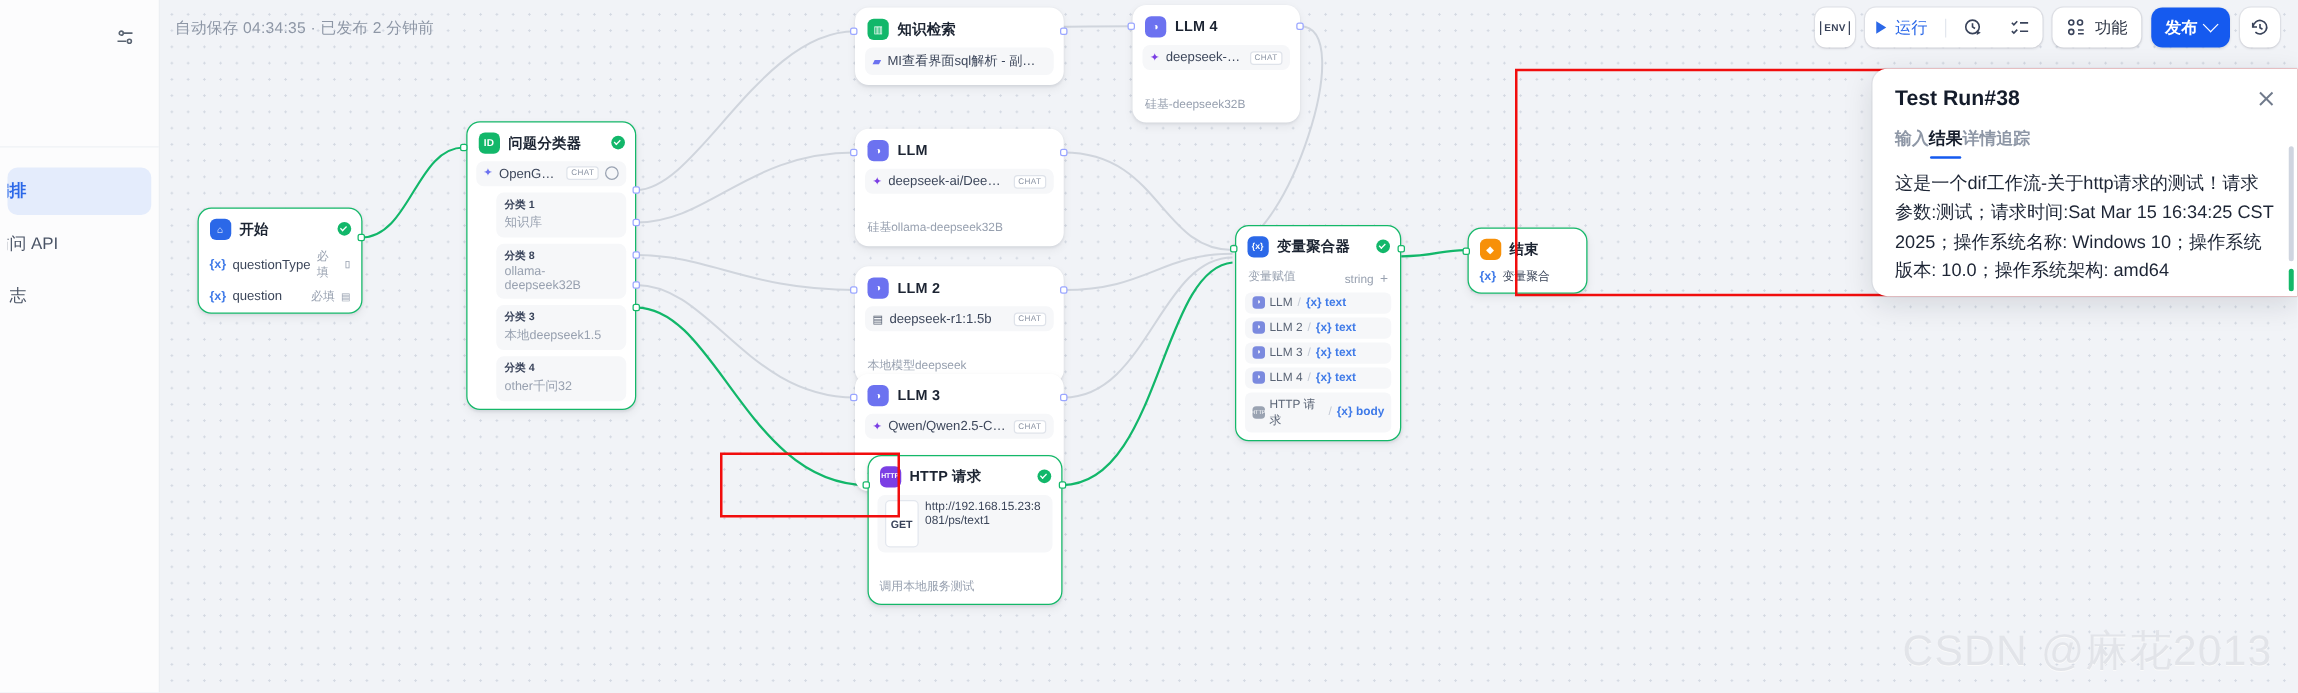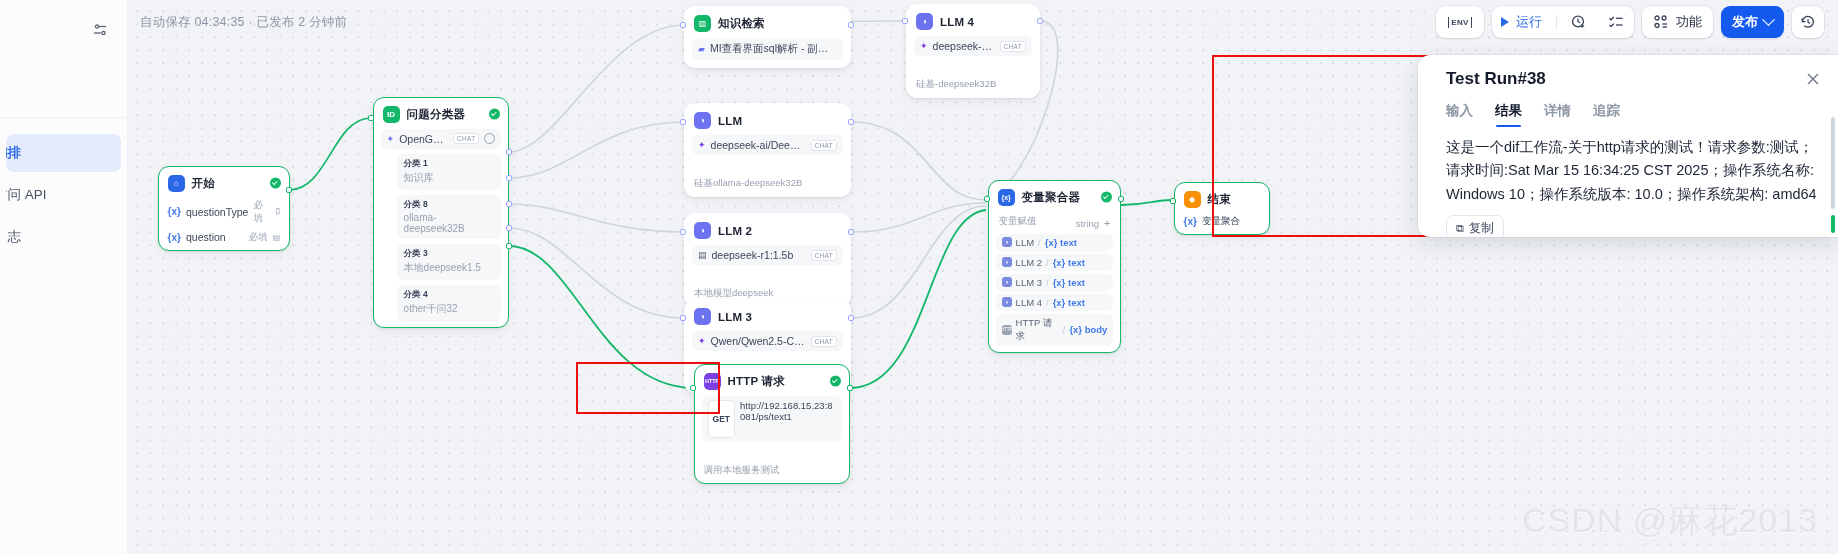--- a/index.html
+++ b/index.html
@@ -43,21 +43,21 @@
   
   .toolbar {
     position: absolute; right: 14px; top: 6px; height: 32px;
     display: flex; align-items: center; gap: 8px; z-index: 25;
   }
   .tb-box {
     height: 32px; background: #fff; border-radius: 9px;
     box-shadow: 0 1px 2px rgba(16,24,40,.10), 0 0 0 1px rgba(16,24,40,.05);
     display: flex; align-items: center;
   }
-  .tb-env { width: 48px; justify-content: center; }
+  .tb-env { width: 32px; justify-content: center; }
   .env-glyph {
     font-size: 8px; font-weight: 700; letter-spacing: .3px;
     border-left: 1.6px solid #39435a; border-right: 1.6px solid #39435a;
     padding: 1px 2px; color: #39435a;
   }
   .tb-run { padding: 0 10px 0 9px; gap: 7px; }
   .run-label { font-size: 13px; color: #2b68e8; font-weight: 500; }
   .tri { width: 0; height: 0; border-left: 8px solid #2b68e8; border-top: 5px solid transparent; border-bottom: 5px solid transparent; }
   .tb-div { width: 1px; height: 15px; background: #e3e7ee; margin: 0 7px; }
   .ic { width: 16px; height: 16px; color: #39435a; display: inline-block; }
@@ -130,28 +130,28 @@
   .port { position: absolute; width: 6px; height: 6px; background: #fff; border: 1.6px solid #9aa6ff; border-radius: 2px; z-index: 11; }
   .port.g { border-color: #14b869; }
 
   svg.edges { position: absolute; left: 0; top: 0; width: 100%; height: 100%; z-index: 5; pointer-events: none; }
 
   
   .redbox { position: absolute; border: 2.5px solid #f10d0d; z-index: 40; pointer-events: none; }
 
   
   .panel {
-    position: absolute; right: 0; top: 55px; width: 420px; height: 182px;
+    position: absolute; right: 0; top: 55px; width: 340px; height: 182px;
     background: #fff; border-radius: 12px 0 0 12px;
     box-shadow: 0 6px 24px rgba(16,24,40,.13), 0 0 0 1px rgba(16,24,40,.05);
-    z-index: 45; padding: 14px 18px 0 28px; overflow: hidden;
+    z-index: 45; padding: 14px 18px 0 18px; overflow: hidden;
   }
   .p-title { font-size: 17px; font-weight: 700; color: #141c2b; }
   .p-close { position: absolute; right: 18px; top: 17px; width: 14px; height: 14px; color: #707a8b; cursor: pointer; }
-  .p-tabs { display: flex; gap: 22px; margin-top: 13px; }
+  .p-tabs { display: flex; margin-top: 13px; }
   .p-tab { font-size: 13.5px; color: #8e97a6; font-weight: 600; padding-bottom: 7px; cursor: pointer; position: relative; }
   .p-tab.active { color: #141c2b; }
   .p-tab.active:after { content: ""; position: absolute; left: 1px; right: 1px; bottom: 0; height: 2.5px; background: #155aef; border-radius: 2px; }
   .p-body { margin-top: 9px; font-size: 14.5px; line-height: 1.62; color: #1d2535; }
   .copy-btn {
     display: inline-flex; align-items: center; gap: 5px; margin-top: 9px;
     border: 1px solid #e3e7ee; border-radius: 7px; background: #fff;
     padding: 4px 9px; font-size: 12.5px; color: #39435a; cursor: pointer;
   }
   .p-scroll { position: absolute; right: 3px; top: 62px; width: 4px; height: 92px; background: #cfd5e0; border-radius: 3px; }

